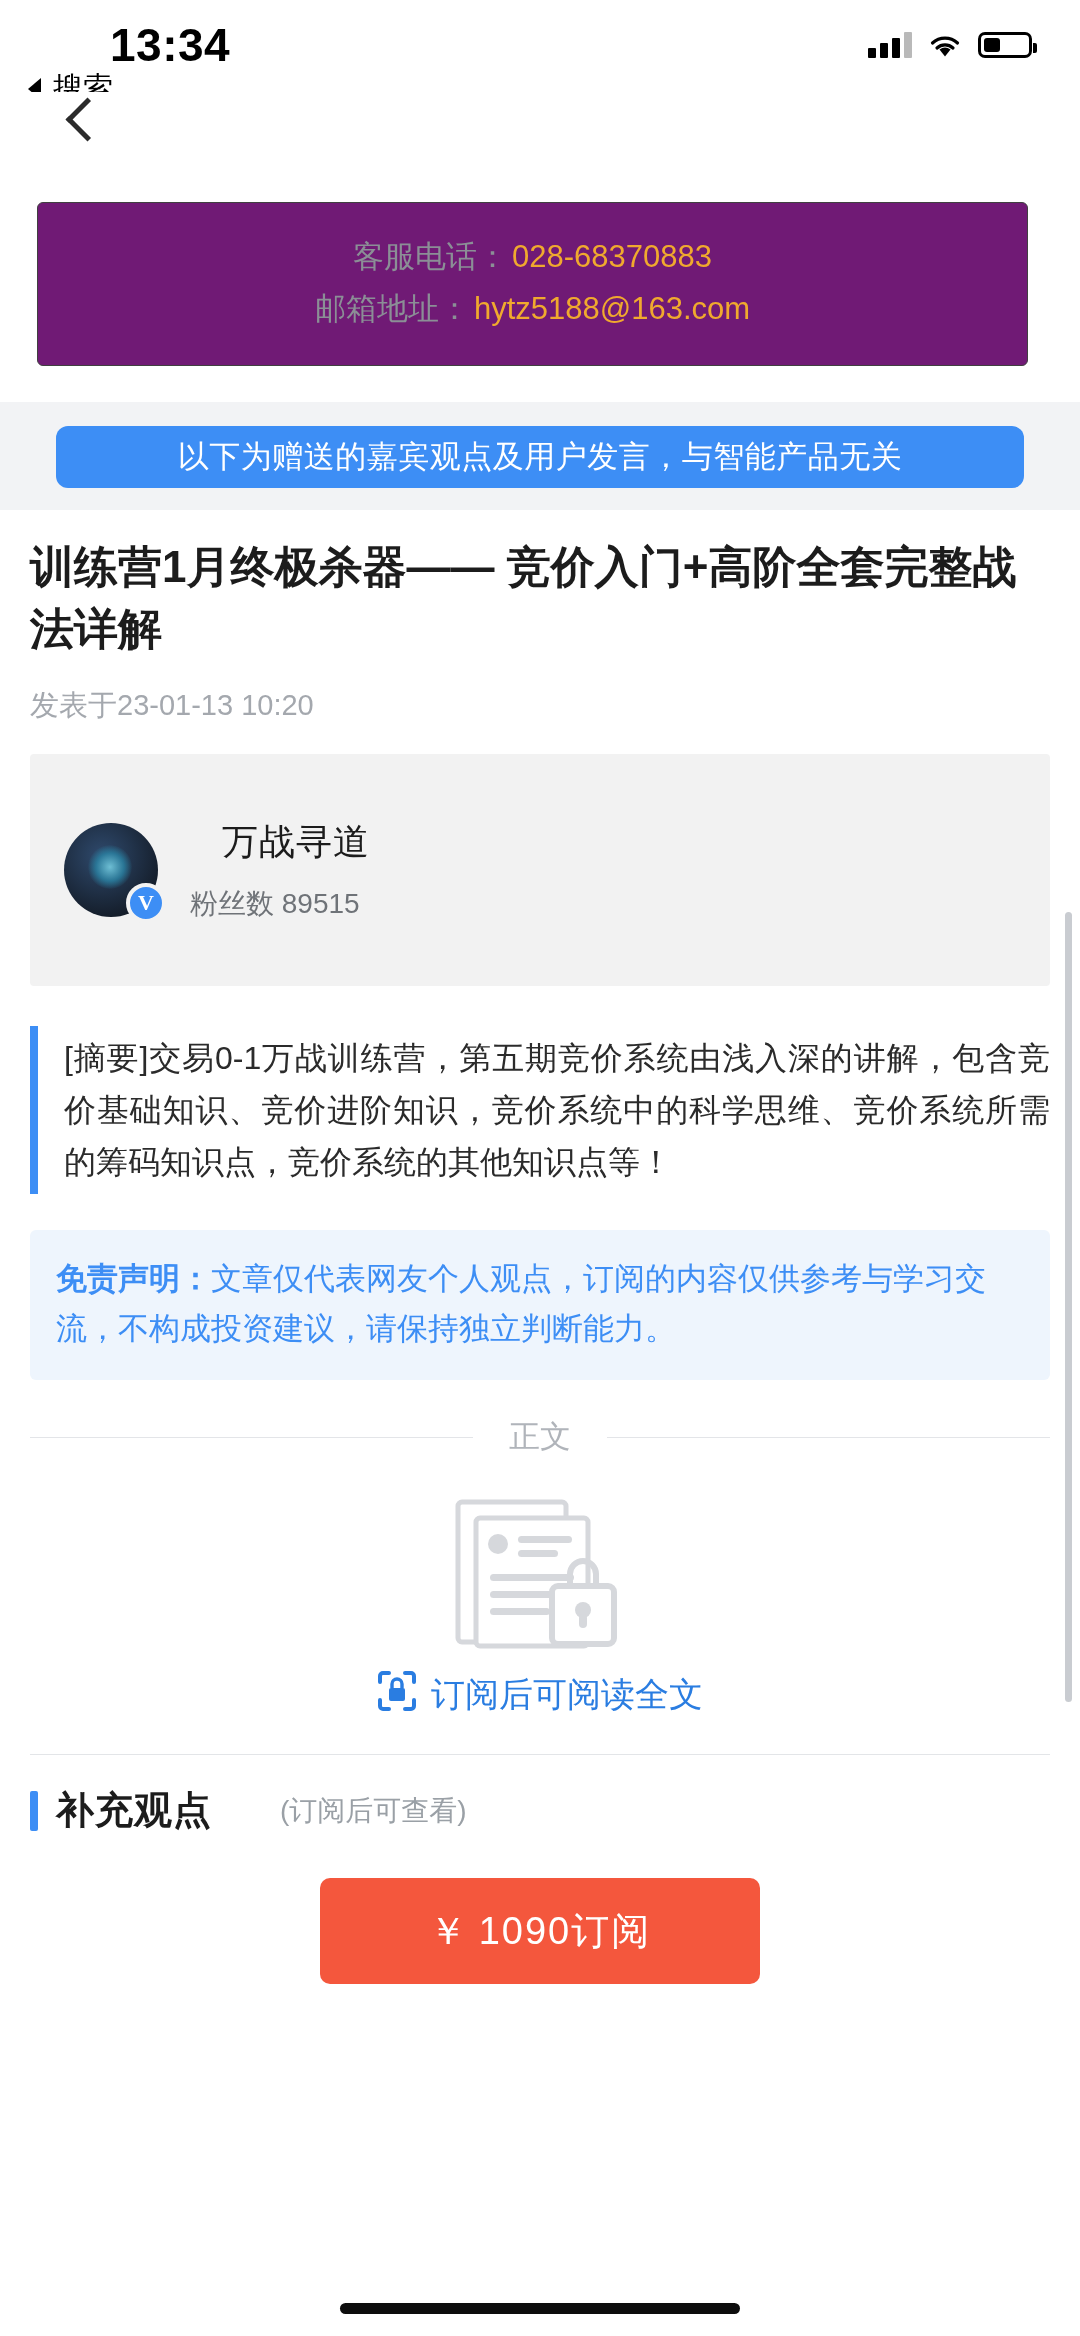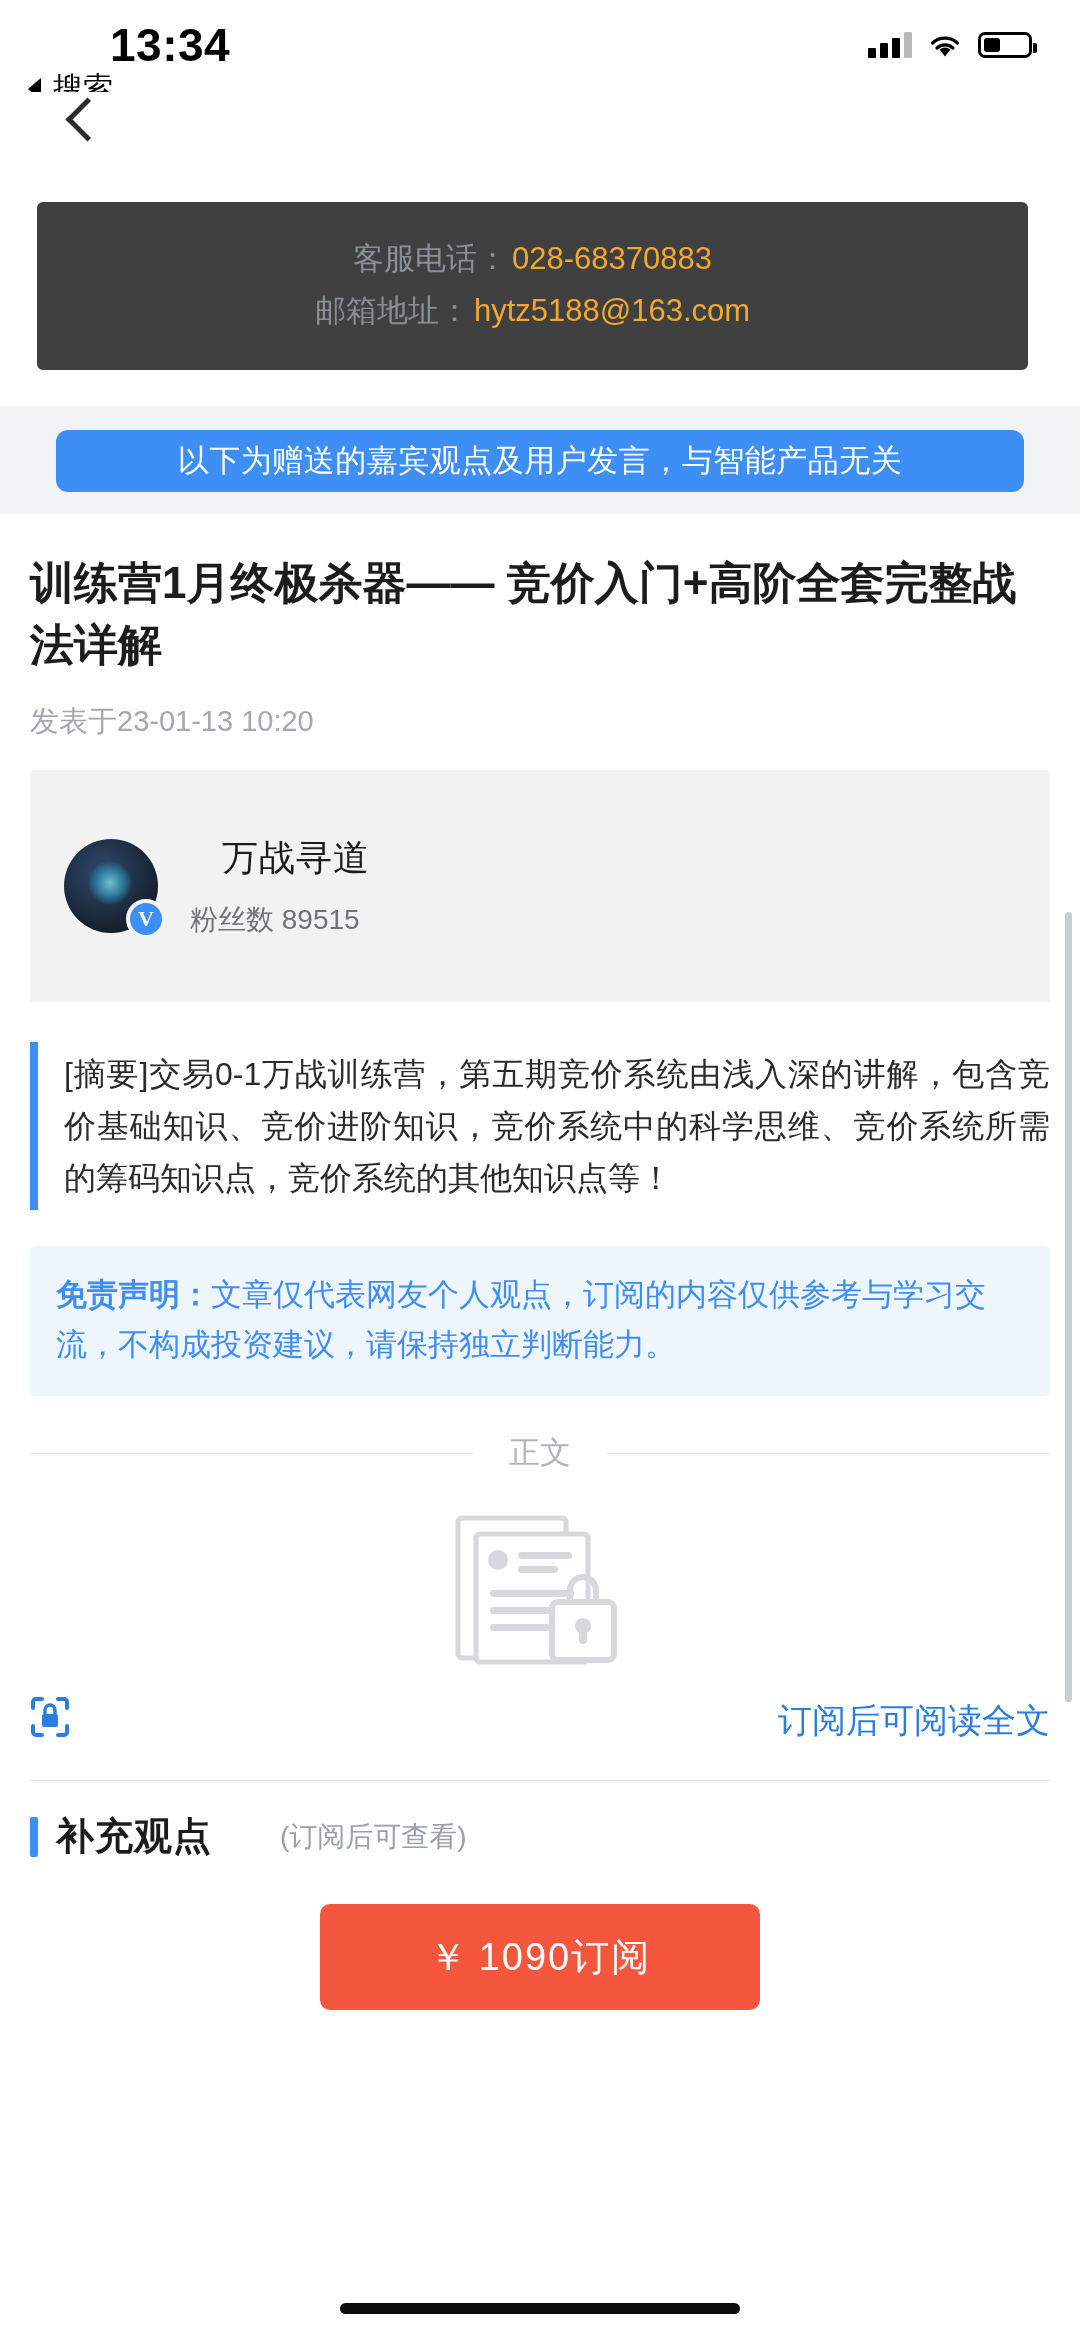--- a/index.html
+++ b/index.html
@@ -96,24 +96,24 @@
     text-align: center;
     font-size: 42px;
     color: #1a1a1a;
     line-height: 56px;
     letter-spacing: 1px;
   }
 
   
   .contact-card {
     margin: 28px 52px 0 37px;
-    border: 3px solid #404040;
+    border: 1px solid #404040;
     border-radius: 6px;
     padding: 28px 0 30px 0;
-    background: #404040;
+    background: #701a75;
   }
   .contact-row {
     display: flex;
     justify-content: center;
     align-items: baseline;
     font-size: 31px;
     line-height: 52px;
     white-space: nowrap;
   }
   .contact-label { color: #8b8f96; }
@@ -134,21 +134,21 @@
     font-size: 31px;
     display: flex;
     align-items: center;
     justify-content: center;
     letter-spacing: 0.5px;
   }
 
   
   .content { padding: 0 30px; }
   .article-title {
-    margin-top: 38px;
+    margin-top: 26px;
     font-size: 44px;
     line-height: 62px;
     font-weight: 700;
     color: #1c1c1c;
     letter-spacing: 0px;
   }
   .article-date {
     margin-top: 26px;
     font-size: 29px;
     color: #a4a8ae;
@@ -247,24 +247,24 @@
   }
   .body-divider .line { flex: 1; height: 1px; background: #e3e5e8; }
 
   
   .locked-doc {
     margin-top: 34px;
     display: flex;
     justify-content: center;
   }
   .subscribe-hint {
-    margin-top: 18px;
-    display: flex;
-    align-items: center;
-    justify-content: space-between;
+    margin-top: 8px;
+    display: flex;
+    align-items: center;
+    justify-content: center;
     gap: 14px;
     color: #2a7de1;
     font-size: 34px;
   }
   .hr-line {
     margin-top: 34px;
     height: 1px;
     background: #e3e5e8;
   }
 

